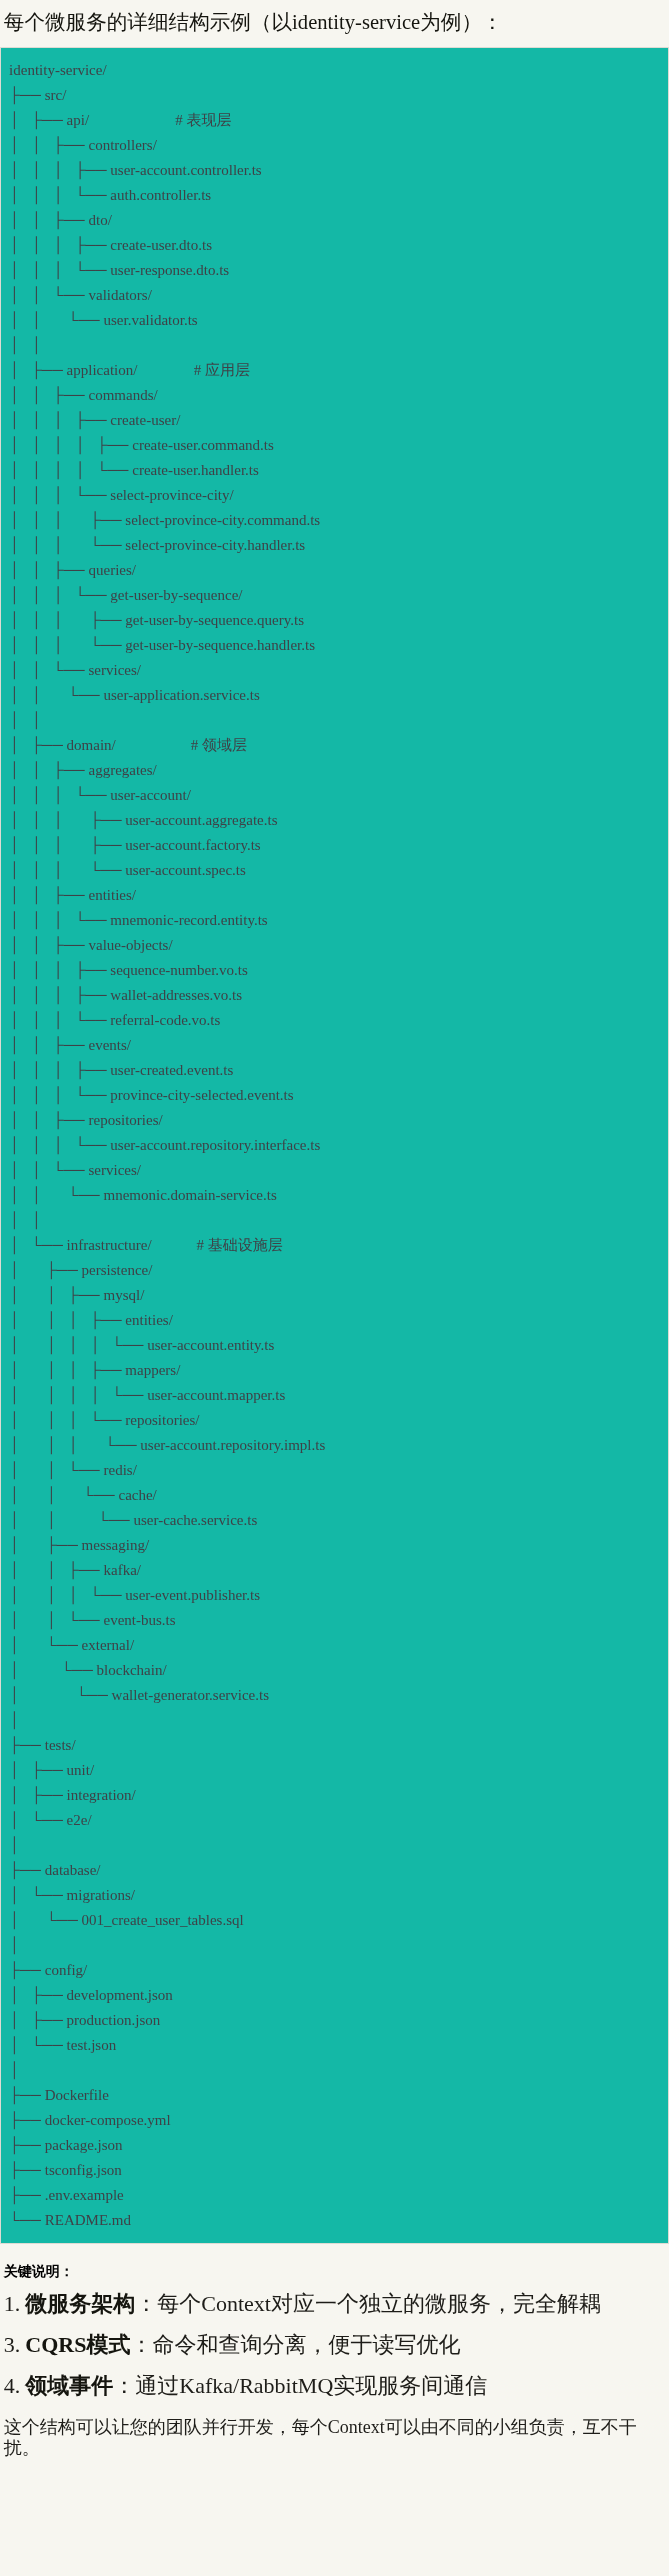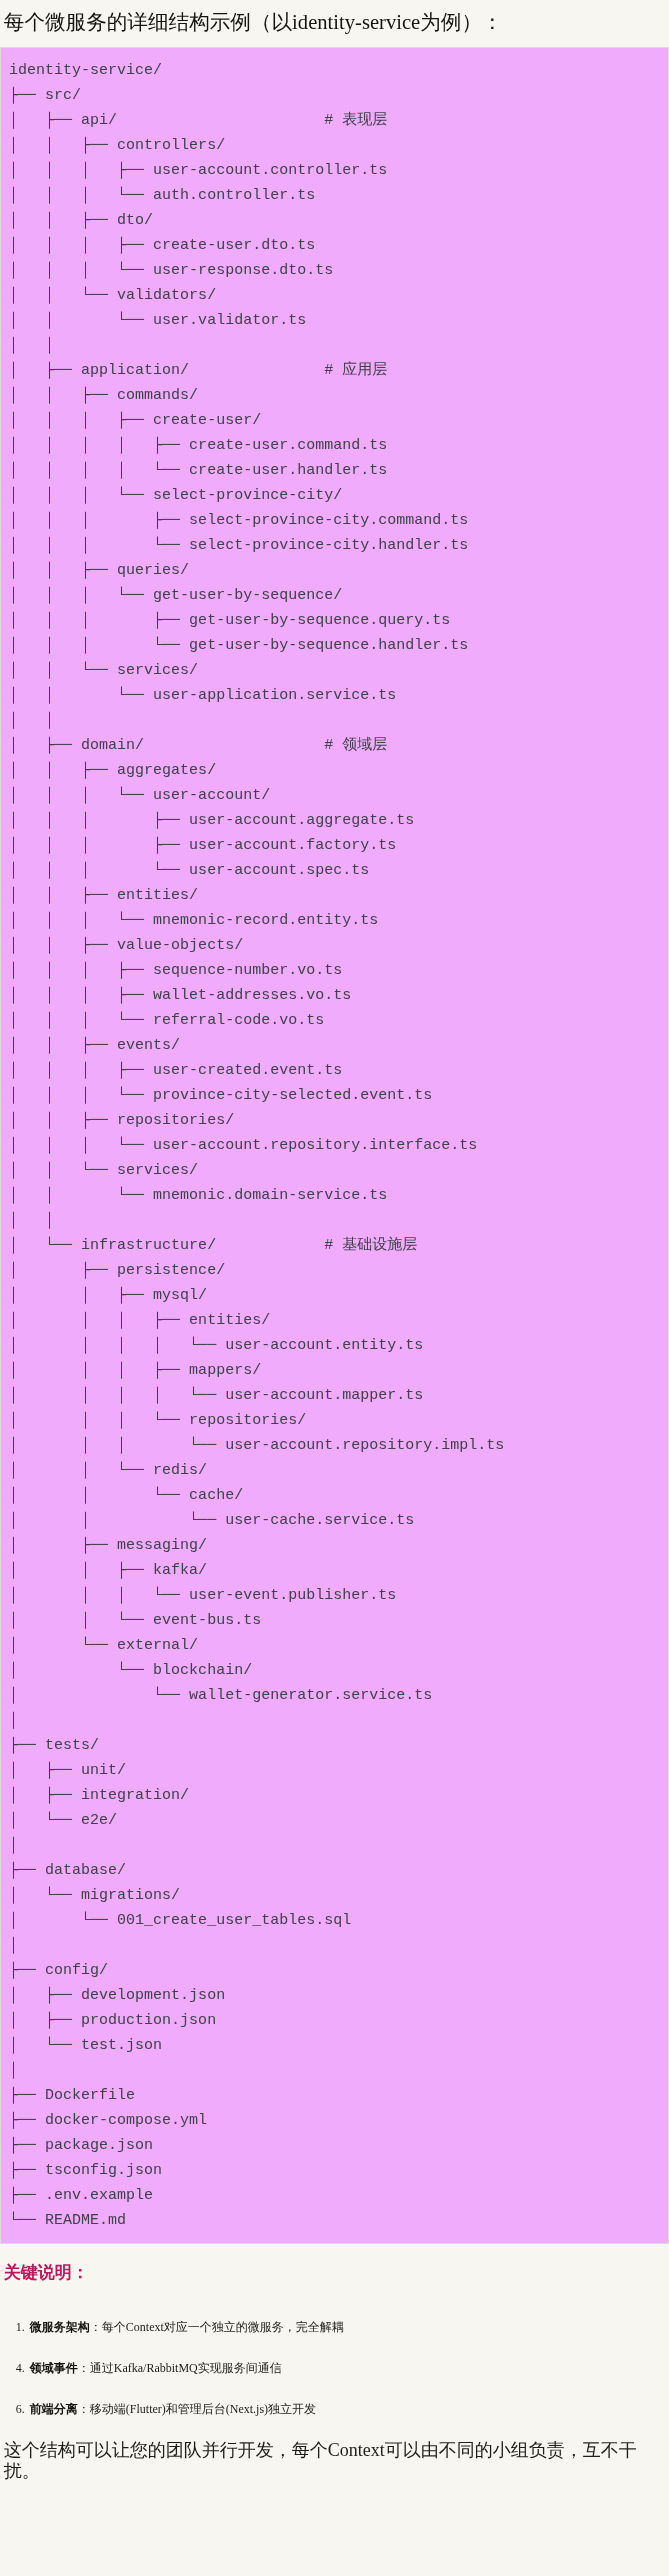--- a/index.html
+++ b/index.html
@@ -19,41 +19,41 @@
   .title {
     margin: 0 0 11.3px;
     font-size: 20.6px;
     line-height: 1.3;
     font-weight: 400;
     color: #15150f;
   }
   .code-block {
     margin: 0 -3.8px;
     border: 0.6px solid #dedbd3;
-    background: #f0abfc;
+    background: #14b8a6;
     padding: 10.6px 8.1px 9.4px;
-    font-family: Liberation Mono, monospace;
+    font-family: Liberation Serif, serif;
     font-size: 15px;
     line-height: 25px;
     color: #3e4247;
     white-space: pre;
     overflow: hidden;
   }
   .notes-heading {
-    margin: 20px 0 34px;
-    font-size: 17px;
+    margin: 20px 0 15px;
+    font-size: 14px;
     line-height: 1.1;
     font-weight: 700;
-    color: #be185d;
+    color: #000000;
   }
   .notes {
     list-style: none;
-    margin: 12px;
+    margin: 0;
     padding: 0;
-    font-size: 12px;
+    font-size: 22px;
   }
   .notes li {
     margin: 0 0 21px;
     line-height: 20px;
   }
   .note-num {
     padding-right: 5px;
   }
   .note-label {
     font-weight: 700;
@@ -157,20 +157,20 @@
 ├── docker-compose.yml
 ├── package.json
 ├── tsconfig.json
 ├── .env.example
 └── README.md</pre>
 
   <h2 class="notes-heading">关键说明：</h2>
 
   <ol class="notes">
     <li><span class="note-num">1.</span><span class="note-label">微服务架构</span><span class="note-text">：每个Context对应一个独立的微服务，完全解耦</span></li>
+    <li><span class="note-num">3.</span><span class="note-label">CQRS模式</span><span class="note-text">：命令和查询分离，便于读写优化</span></li>
     <li><span class="note-num">4.</span><span class="note-label">领域事件</span><span class="note-text">：通过Kafka/RabbitMQ实现服务间通信</span></li>
-    <li><span class="note-num">6.</span><span class="note-label">前端分离</span><span class="note-text">：移动端(Flutter)和管理后台(Next.js)独立开发</span></li>
   </ol>
 
   <p class="closing">这个结构可以让您的团队并行开发，每个Context可以由不同的小组负责，互不干扰。</p>
 
 </div>
 
 
 </body></html>

